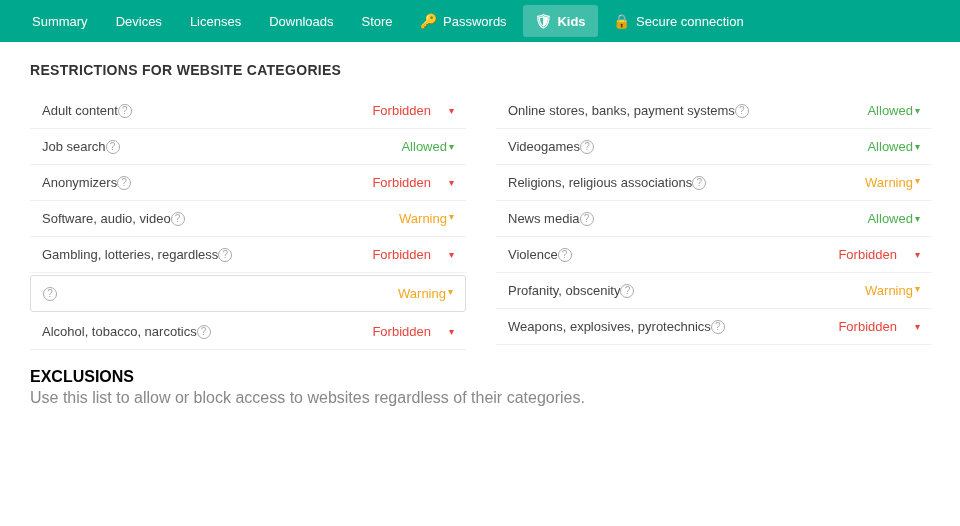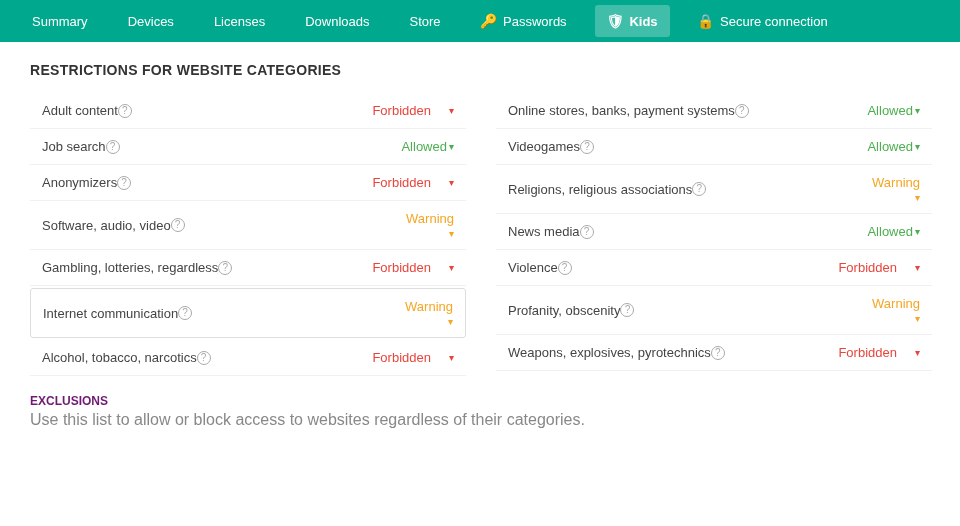--- a/index.html
+++ b/index.html
@@ -7,21 +7,21 @@
 
     .main-container { width: 960px; height: 526px; display: flex; flex-direction: column; }
 
     
     .top-nav {
       background: #00a88e;
       display: flex;
       align-items: center;
       padding: 0 20px;
       height: 42px;
-      gap: 16px;
+      gap: 4px;
     }
     .nav-item {
       color: #fff;
       font-size: 13px;
       padding: 8px 12px;
       cursor: pointer;
       border-radius: 3px;
       white-space: nowrap;
       display: flex;
       align-items: center;
@@ -85,25 +85,25 @@
       color: #aaa;
       font-size: 10px;
       text-align: center;
       line-height: 12px;
       cursor: pointer;
       flex-shrink: 0;
     }
 
     .status-forbidden { color: #e8453c; font-size: 13px; display: flex; align-items: center; gap: 18px; cursor: pointer; justify-content: space-between; }
     .status-allowed { color: #4caf50; font-size: 13px; display: flex; align-items: center; gap: 2px; cursor: pointer; }
-    .status-warning { color: #f5a623; font-size: 13px; display: flex; align-items: flex-end; gap: 2px; cursor: pointer; flex-direction: column; }
+    .status-warning { color: #f5a623; font-size: 13px; display: flex; align-items: flex-start; gap: 2px; cursor: pointer; }
     .chevron { font-size: 10px; }
 
     .exclusions-section { margin-top: 18px; }
-    .exclusions-title { font-size: 12px; font-weight: bold; color: #701a75; }
+    .exclusions-title { font-size: 16px; font-weight: bold; color: #000000; }
     .exclusions-desc { font-size: 16px; color: #888; margin-top: 3px; }
 
     
     .bottom-banner {
       background: #2c3e6b;
       color: #fff;
       text-align: center;
       padding: 18px 20px;
       font-size: 22px;
       font-weight: bold;
@@ -202,21 +202,20 @@
             <span class="info-icon">?</span>
           </div>
           <div class="status-forbidden">
             <span>Forbidden</span>
             <span class="chevron">▾</span>
           </div>
         </div>
 
         <div class="restriction-row highlighted">
           <div class="row-label">
-            <span>Internet communication</span>
             <span class="info-icon">?</span>
           </div>
           <div class="status-warning">
             <span>Warning</span>
             <span class="chevron">▾</span>
           </div>
         </div>
 
         <div class="restriction-row">
           <div class="row-label">

